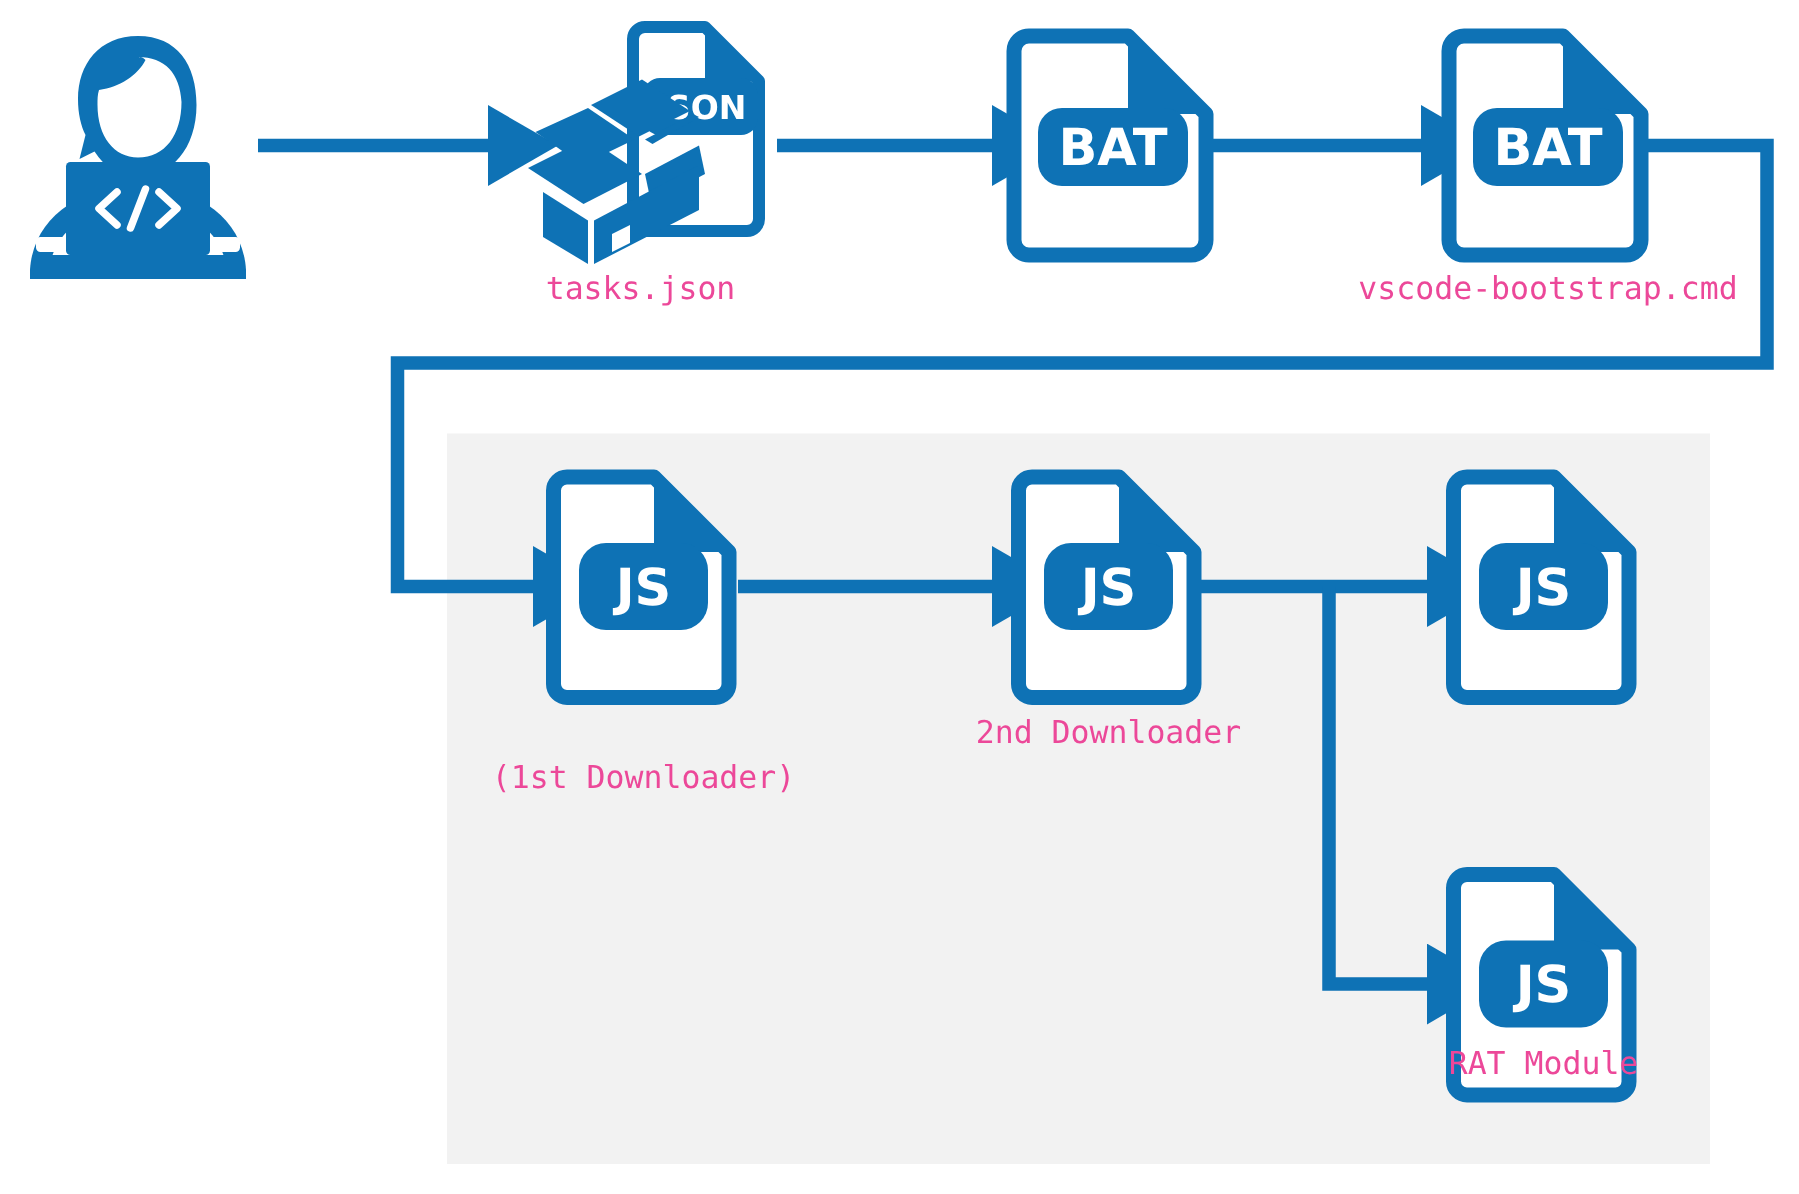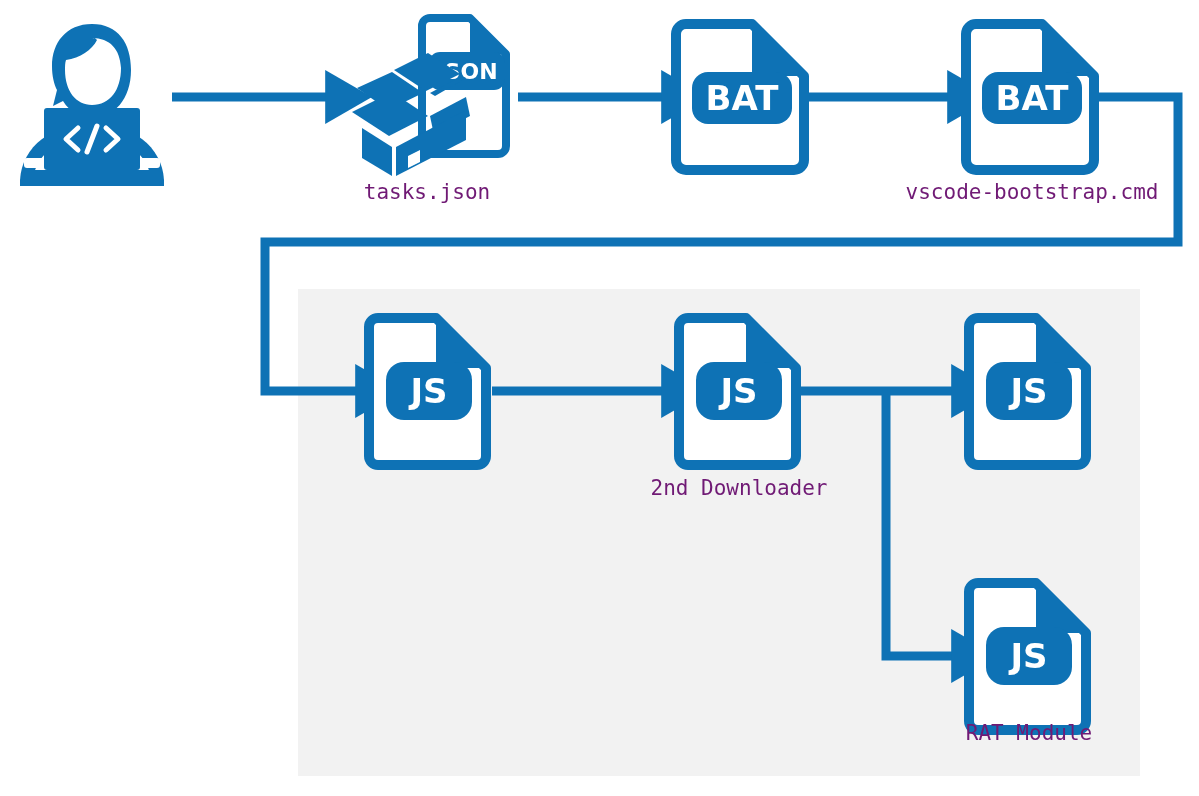--- a/index.html
+++ b/index.html
@@ -24,21 +24,21 @@
     left: 0;
     top: 0;
     width: 1199px;
     height: 796px;
   }
   .node-label {
     position: absolute;
     text-align: center;
     font-family: "DejaVu Sans Mono", "Liberation Mono", monospace;
     font-size: 21px;
-    color: #701a75;
+    color: #ec4899;
     line-height: 30px;
     white-space: pre;
     pointer-events: none;
   }
 </style>
 </head>
 <body>
 
 <div id="stage">
 
@@ -177,19 +177,20 @@
       <rect x="986" y="627" width="86" height="58" rx="18" fill="#0e72b5"></rect>
       <text x="1029" y="668" text-anchor="middle" font-family="DejaVu Sans, Liberation Sans, sans-serif" font-size="34" font-weight="bold" fill="#ffffff">JS</text>
     </g>
   </svg>
 
   <div class="node-label" style="left:282px; top:177px; width:290px;">tasks.json</div>
 
   <div class="node-label" style="left:862px; top:177px; width:340px;">vscode-bootstrap.cmd</div>
 
 
+  <div class="node-label" style="left:284px; top:503px; width:290px;">(1st Downloader)</div>
 
   <div class="node-label" style="left:594px; top:473px; width:290px;">2nd Downloader</div>
 
 
-  <div class="node-label" style="left:884px; top:718px; width:290px;">RAT Module</div>
+  <div class="node-label" style="left:884px; top:694px; width:290px;">RAT Module</div>
 
 </div>
 
 </body></html>

